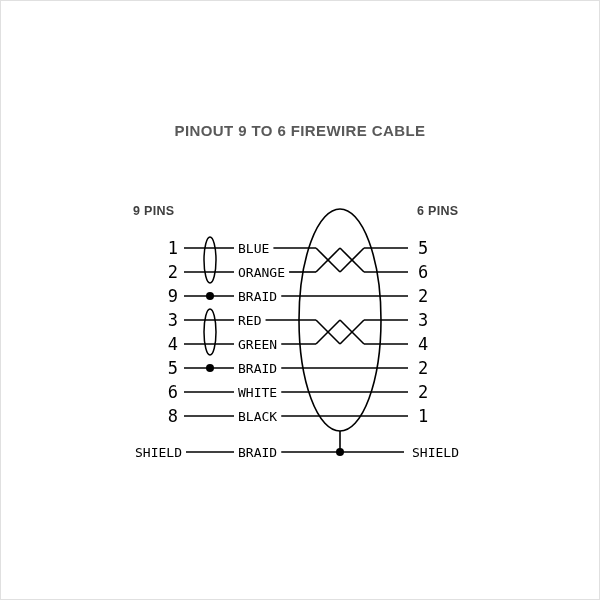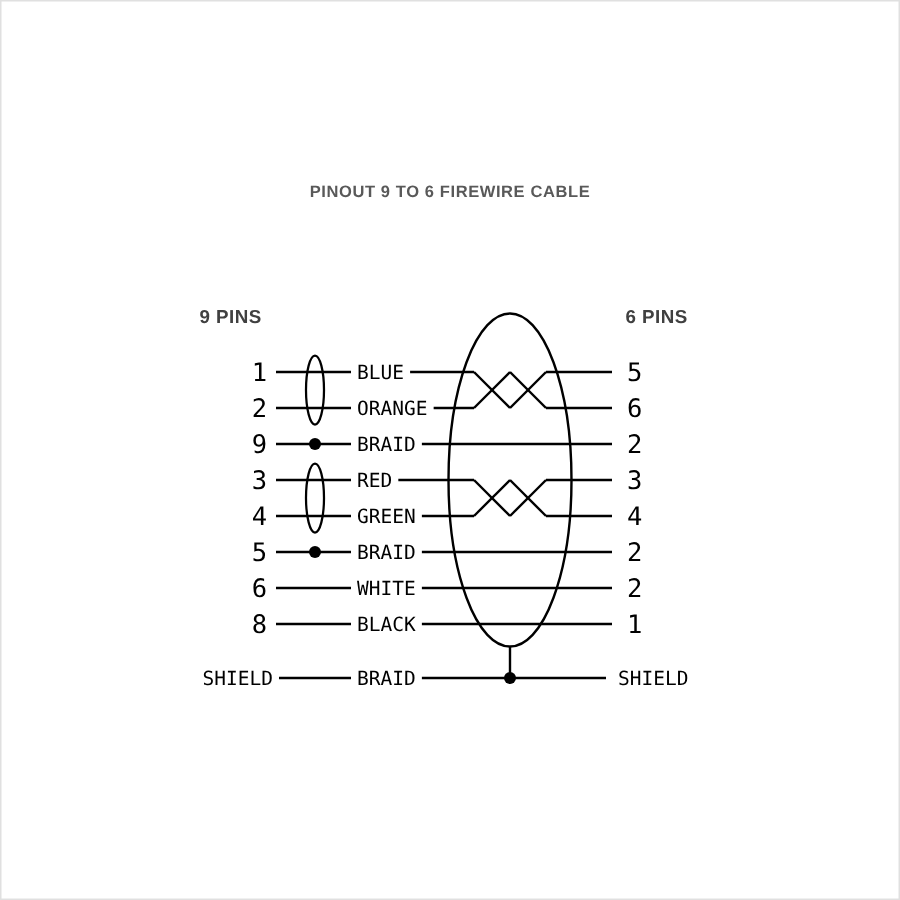--- a/index.html
+++ b/index.html
@@ -1,19 +1,19 @@
 <!DOCTYPE html>
 <html><head>
 <meta charset="utf-8">
 <style>
   html,body{margin:0;padding:0;}
   body{width:600px;height:600px;position:relative;background:#ffffff;overflow:hidden;}
   .frame{position:absolute;inset:0;border:1px solid #e0e0e0;pointer-events:none;}
   .title{position:absolute;top:122px;left:0;width:100%;text-align:center;margin:0;
-         font-family:"Liberation Sans",sans-serif;font-size:11px;font-weight:bold;
+         font-family:"Liberation Sans",sans-serif;font-size:15px;font-weight:bold;
          letter-spacing:.4px;}
   #diagram{position:absolute;left:0;top:0;}
   #diagram text.mono{font-family:"DejaVu Sans Mono","Liberation Mono",monospace;}
   #diagram text.hdr{font-family:"Liberation Sans",sans-serif;font-weight:bold;font-size:12.5px;letter-spacing:.3px;}
 </style>
 </head>
 <body style="background: rgb(255, 255, 255);">
 
 <div class="frame"></div>
 

